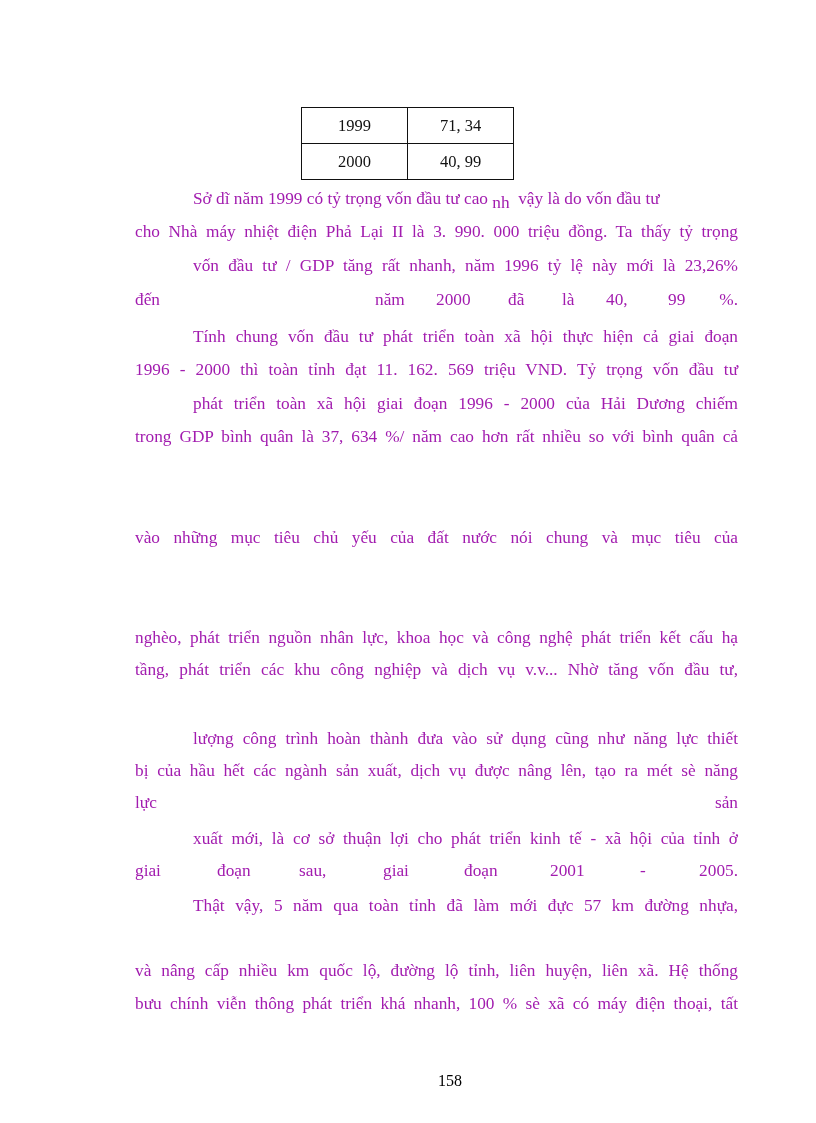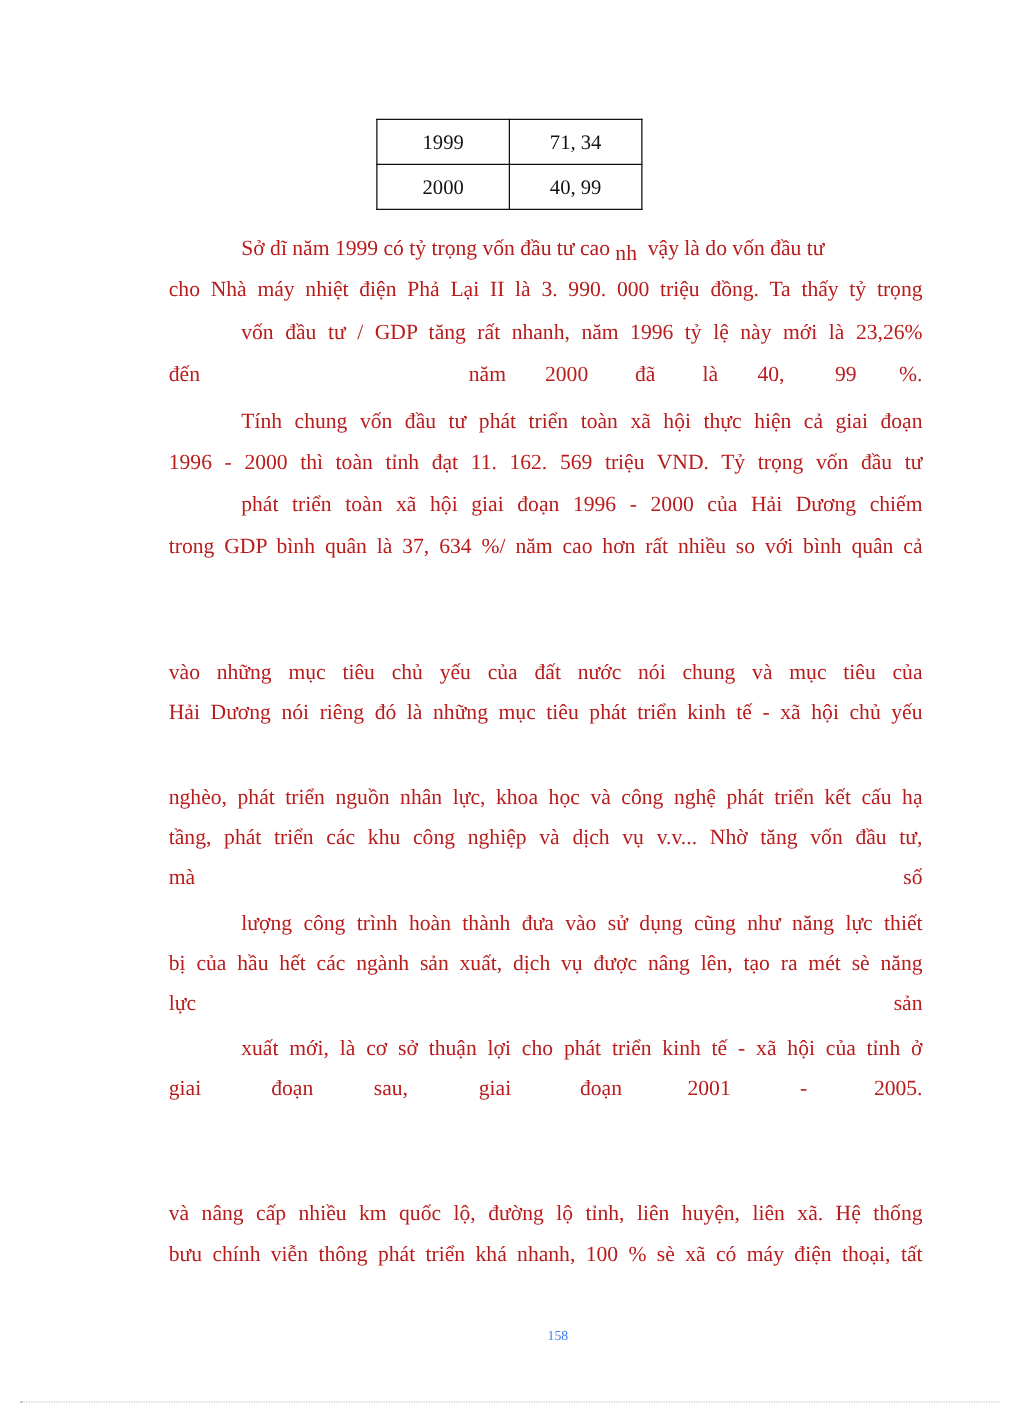--- a/index.html
+++ b/index.html
@@ -10,21 +10,21 @@
     body {
       width: 816px;
       height: 1123px;
       position: relative;
       overflow: hidden;
       font-family: "Liberation Serif", "DejaVu Serif", serif;
       color: #111111;
     }
     .page {
       position: absolute;
-      left: 0; top: 0;
+      left: 0; top: 12px;
       width: 816px; height: 992px;
       background: #ffffff;
     }
     
     .data-table {
       position: absolute;
       left: 301px;
       top: 95px;
       border-collapse: collapse;
       font-family: "Liberation Serif", serif;
@@ -41,42 +41,41 @@
     }
     
     .line {
       position: absolute;
       left: 135px;
       width: 603px;
       height: 24px;
       font-size: 17.3px;
       line-height: 24px;
       white-space: nowrap;
-      color: #b91c1c;
-      margin-top: 12px;
+      color: #a21caf;
     }
     .line.indent {
       left: 193px;
       width: 545px;
     }
     .line.justify {
       text-align: justify;
       text-align-last: justify;
     }
     .sub-nh {
       position: relative;
       top: 4px;
     }
     .page-number {
       position: absolute;
       left: 438px;
       top: 1057px;
-      font-size: 11px;
+      font-size: 16px;
       line-height: 24px;
-      color: #3b82f6;
+      color: #000000;
     }
     .bottom-rule {
       position: absolute;
       left: 16px;
       right: 16px;
       top: 1121px;
       height: 0;
       border-top: 1px dotted #c8c8c8;
     }
   </style>
@@ -113,44 +112,40 @@
     <span style="position:absolute; left:533px;">99</span>
     <span style="position:absolute; right:0;">%.</span>
   </div>
 
   <div class="line indent justify" style="top:313px;">Tính chung vốn đầu tư phát triển toàn xã hội thực hiện cả giai đoạn</div>
   <div class="line justify" style="top:346px;">1996 - 2000 thì toàn tỉnh đạt 11. 162. 569 triệu VND. Tỷ trọng vốn đầu tư</div>
   <div class="line indent justify" style="top:380px;">phát triển toàn xã hội giai đoạn 1996 - 2000 của Hải Dương chiếm</div>
   <div class="line justify" style="top:413px;">trong GDP bình quân là 37, 634 %/ năm cao hơn rất nhiều so với bình quân cả</div>
 
   <div class="line justify" style="top:514px;">vào những mục tiêu chủ yếu của đất nước nói chung và mục tiêu của</div>
-  <div class="line justify" style="top:546px;">Hải Dương nói riêng đó là những mục tiêu phát triển kinh tế - xã hội chủ yếu</div>
   <div class="line justify" style="top:646px;">tầng, phát triển các khu công nghiệp và dịch vụ v.v... Nhờ tăng vốn đầu tư,</div>
   <div class="line justify" style="top:614px;">nghèo, phát triển nguồn nhân lực, khoa học và công nghệ phát triển kết cấu hạ</div>
-  <div class="line" style="top:678px;">
-    <span style="float:left;">mà</span>
-    <span style="position:absolute; right:0;">số</span>
-  </div>
   <div class="line indent justify" style="top:715px;">lượng công trình hoàn thành đưa vào sử dụng cũng như năng lực thiết</div>
   <div class="line justify" style="top:747px;">bị của hầu hết các ngành sản xuất, dịch vụ được nâng lên, tạo ra mét sè năng</div>
   <div class="line" style="top:779px;">
     <span style="float:left;font-family:Liberation Serif, serif;">lực</span>
     <span style="position:absolute; right:0;">sản</span>
   </div>
   <div class="line indent justify" style="top:815px;">xuất mới, là cơ sở thuận lợi cho phát triển kinh tế - xã hội của tỉnh ở</div>
   <div class="line" style="top:847px;">
     <span style="float:left;">giai</span>
     <span style="position:absolute; left:82px;">đoạn</span>
     <span style="position:absolute; left:164px;">sau,</span>
     <span style="position:absolute; left:248px;">giai</span>
     <span style="position:absolute; left:329px;">đoạn</span>
     <span style="position:absolute; left:415px;">2001</span>
     <span style="position:absolute; left:505px;">-</span>
     <span style="position:absolute; right:0;">2005.</span>
   </div>
 
+  <div class="line indent justify" style="top:882px;">Thật vậy, 5 năm qua toàn tỉnh đã làm mới đực 57 km đường nhựa,</div>
   <div class="line justify" style="top:947px;">và nâng cấp nhiều km quốc lộ, đường lộ tỉnh, liên huyện, liên xã. Hệ thống</div>
   <div class="line justify" style="top:980px;">bưu chính viễn thông phát triển khá nhanh, 100 % sè xã có máy điện thoại, tất</div>
 
   <div class="page-number">158</div>
 
   <div class="bottom-rule"></div>
 </div>
 
 </body></html>

